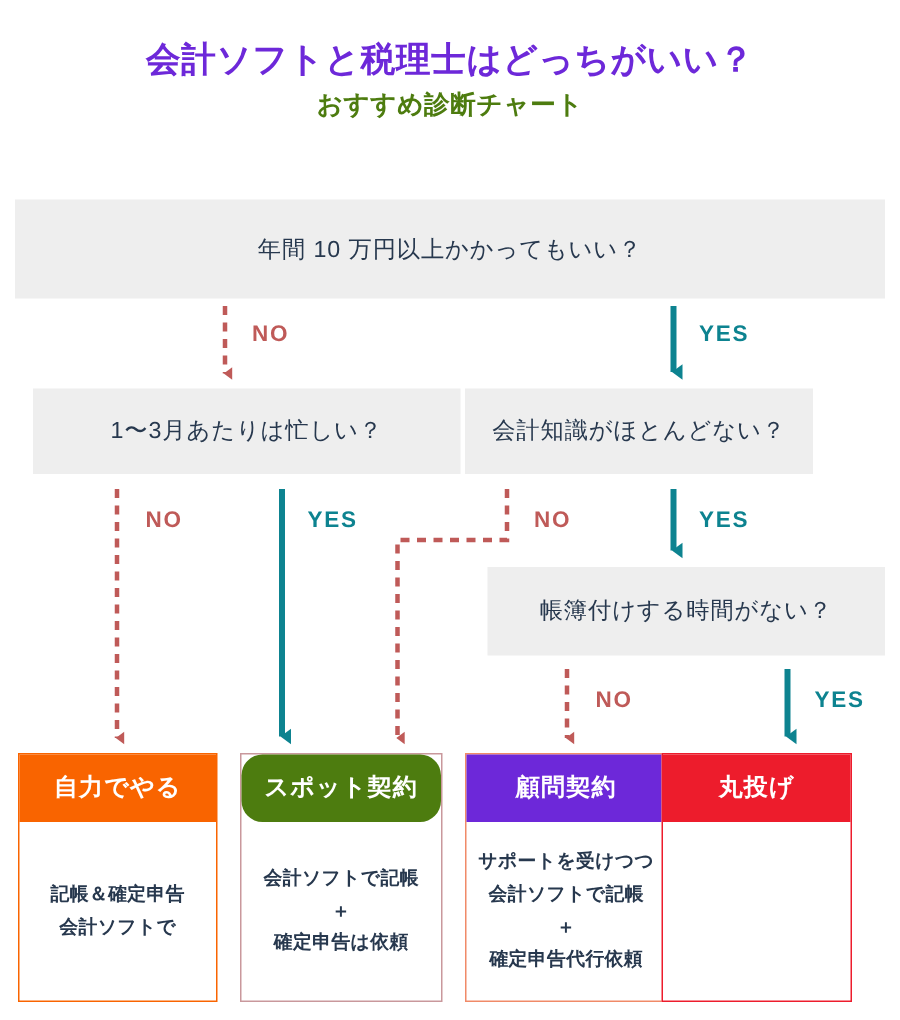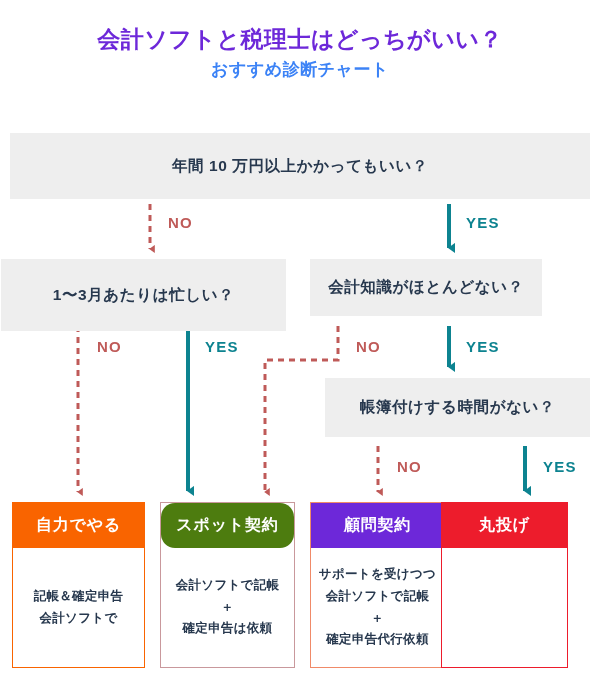--- a/index.html
+++ b/index.html
@@ -33,42 +33,42 @@
     font-weight: bold;
     letter-spacing: 0.5px;
     color: #6d28d9;
     line-height: 1.35;
     margin: 0;
   }
   .title-sub {
     font-size: 17px;
     font-weight: bold;
     letter-spacing: 0.5px;
-    color: #3b82f6;
+    color: #4d7c0f;
     line-height: 1.35;
     margin: 4px 0 0 0;
   }
 
   
   .qbox {
     position: absolute;
     background: #eeeeee;
     display: flex;
     align-items: center;
     justify-content: center;
     text-align: center;
     font-size: 15.5px;
-    font-weight: bold;
+    font-weight: normal;
     letter-spacing: 0.6px;
     color: #27384e;
     box-sizing: border-box;
     padding: 0 6px;
   }
   #q1 { left: 10px;  top: 133px; width: 580px; height: 66px; }
-  #q2 { left: 1px;  top: 259px; width: 285px; height: 72px; }
+  #q2 { left: 22px;  top: 259px; width: 285px; height: 57px; }
   #q3 { left: 310px; top: 259px; width: 232px; height: 57px; }
   #q4 { left: 325px; top: 378px; width: 265px; height: 59px; }
 
   
   .wires {
     position: absolute;
     left: 0;
     top: 0;
     width: 600px;
     height: 680px;

